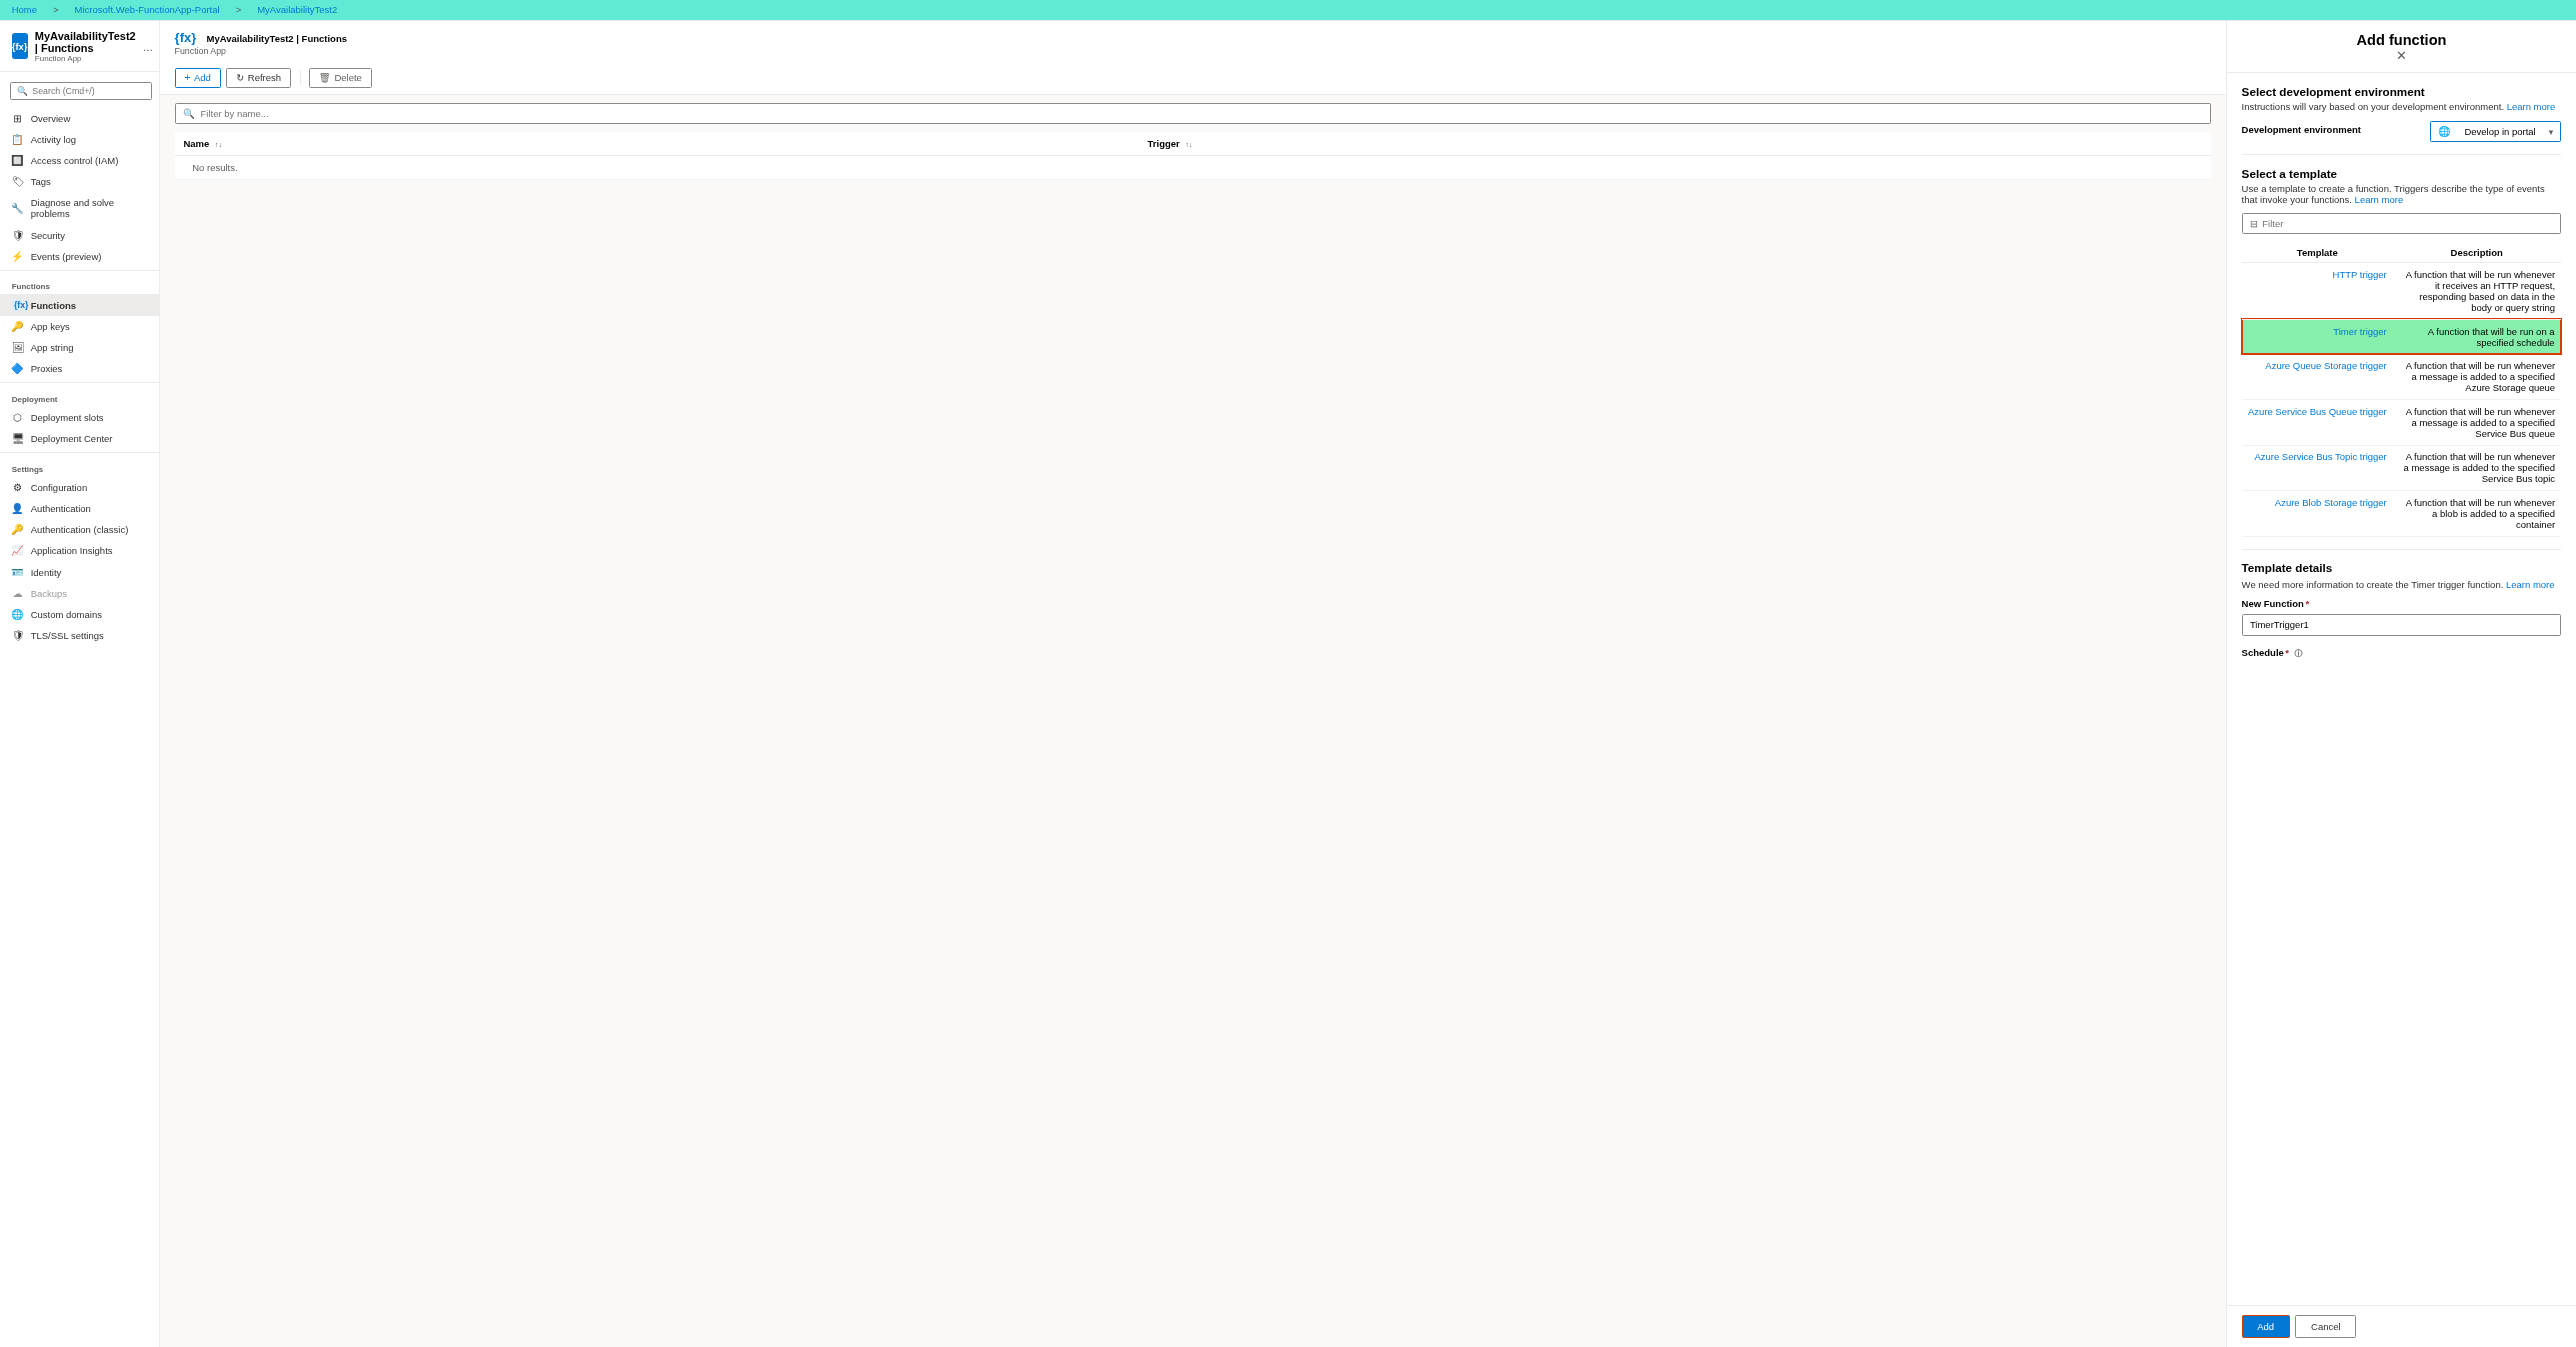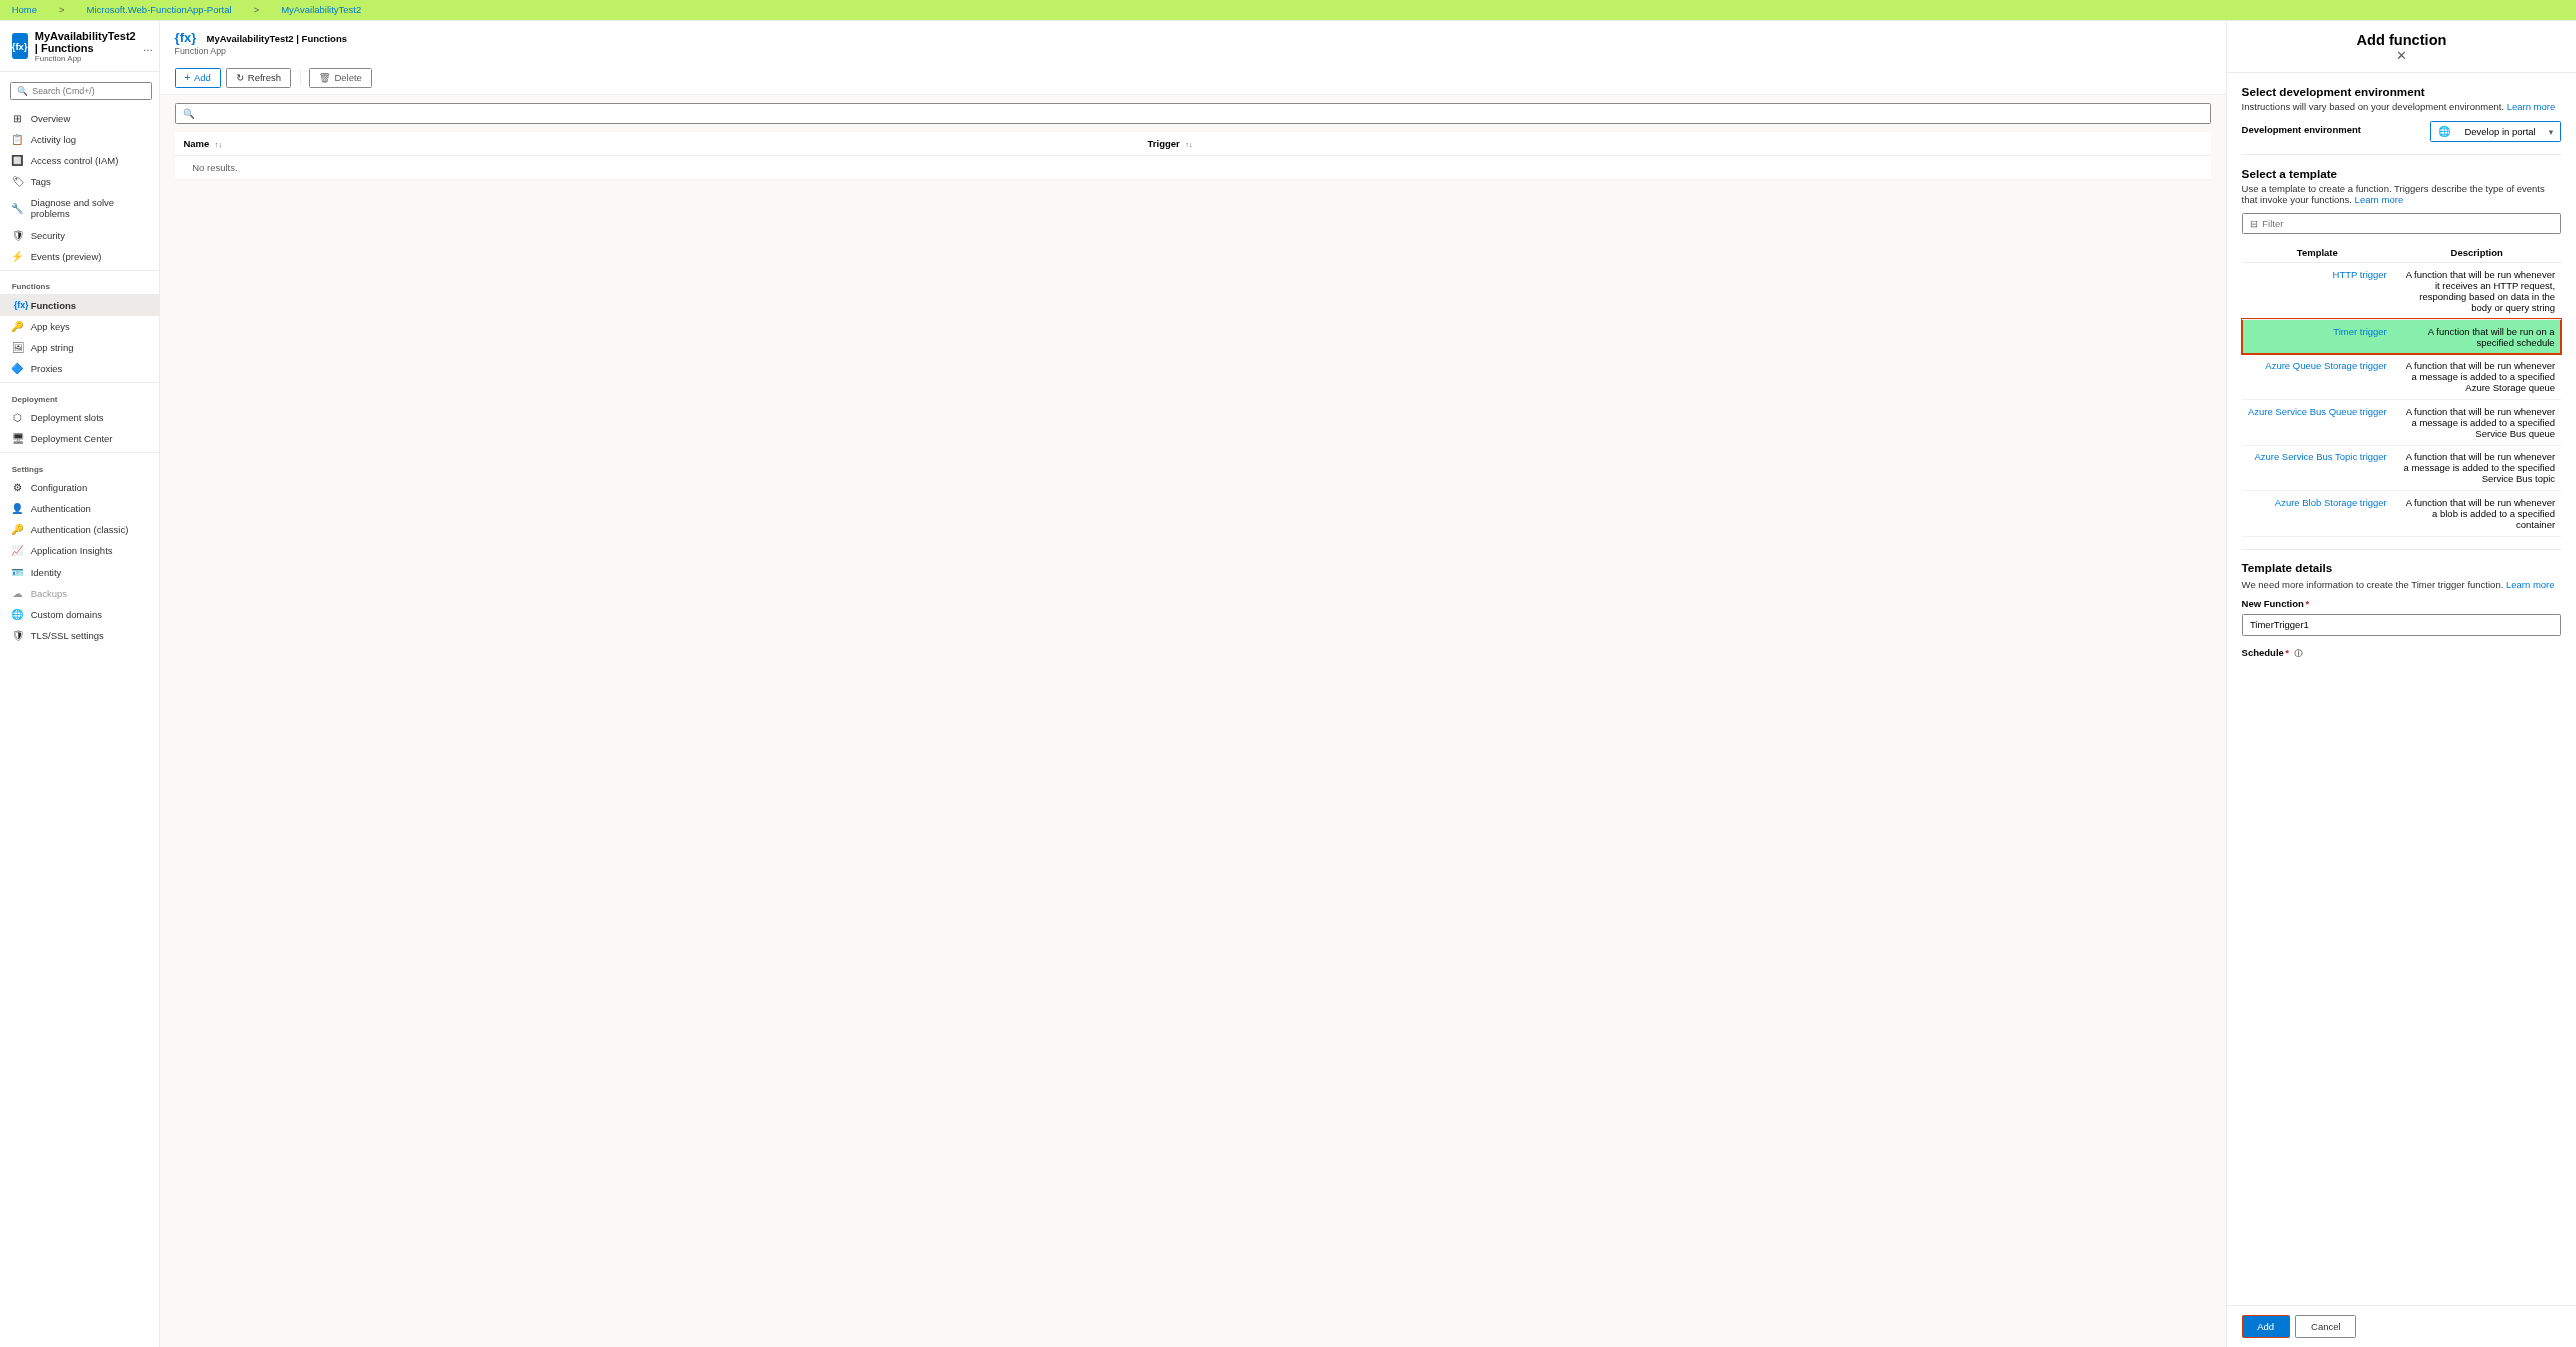--- a/index.html
+++ b/index.html
@@ -1,24 +1,24 @@
 <!DOCTYPE html>
 <html><head>
   <meta charset="utf-8">
   <style>
     * { box-sizing: border-box; margin: 0; padding: 0; font-family: 'Segoe UI', Arial, sans-serif; font-size: 9.5px; }
     body { background: #f3f2f1; display: flex; flex-direction: column; height: 100vh; overflow: hidden; }
 
     
     .breadcrumb {
-      background: #bef264;
+      background: #5eead4;
       padding: 4.4px 11.7px;
       display: flex;
       align-items: center;
-      gap: 22px;
+      gap: 16px;
       font-size: 8.8px;
       color: #0078d4;
       border-bottom: 0.7px solid #edebe9;
       text-align: right;
     }
     .breadcrumb span { color: #605e5c; }
     .breadcrumb a { color: #0078d4; text-decoration: none; cursor: pointer; }
 
     
     .main-layout {
@@ -433,20 +433,21 @@
         <button class="toolbar-btn" style="color:#605e5c;">
           <span>🗑</span>
           <span>Delete</span>
         </button>
       </div>
     </div>
 
     <div class="filter-row">
       <div class="filter-input">
         <span style="color:#605e5c;">🔍</span>
+        <input type="text" placeholder="Filter by name..." style="">
       </div>
     </div>
 
     <div class="table-container">
       <table class="data-table">
         <thead>
           <tr>
             <th>
               <span>Name</span>
               <span class="sort-icon">↑↓</span>

